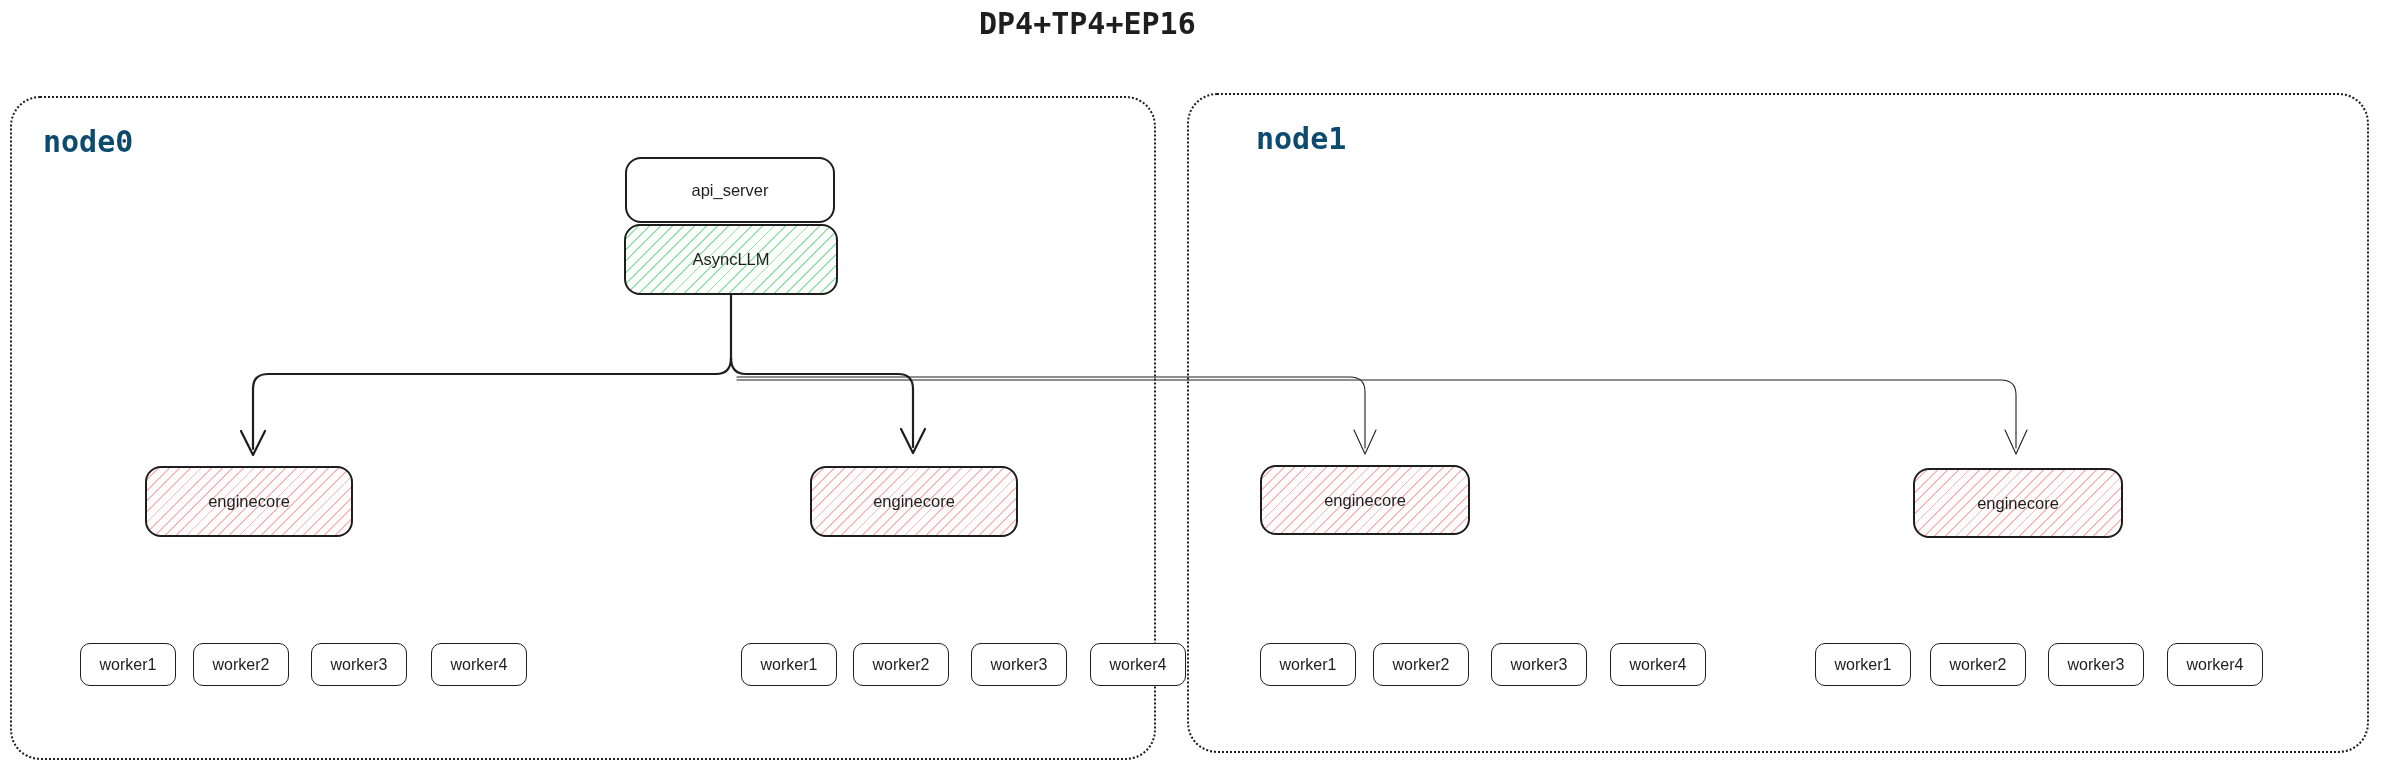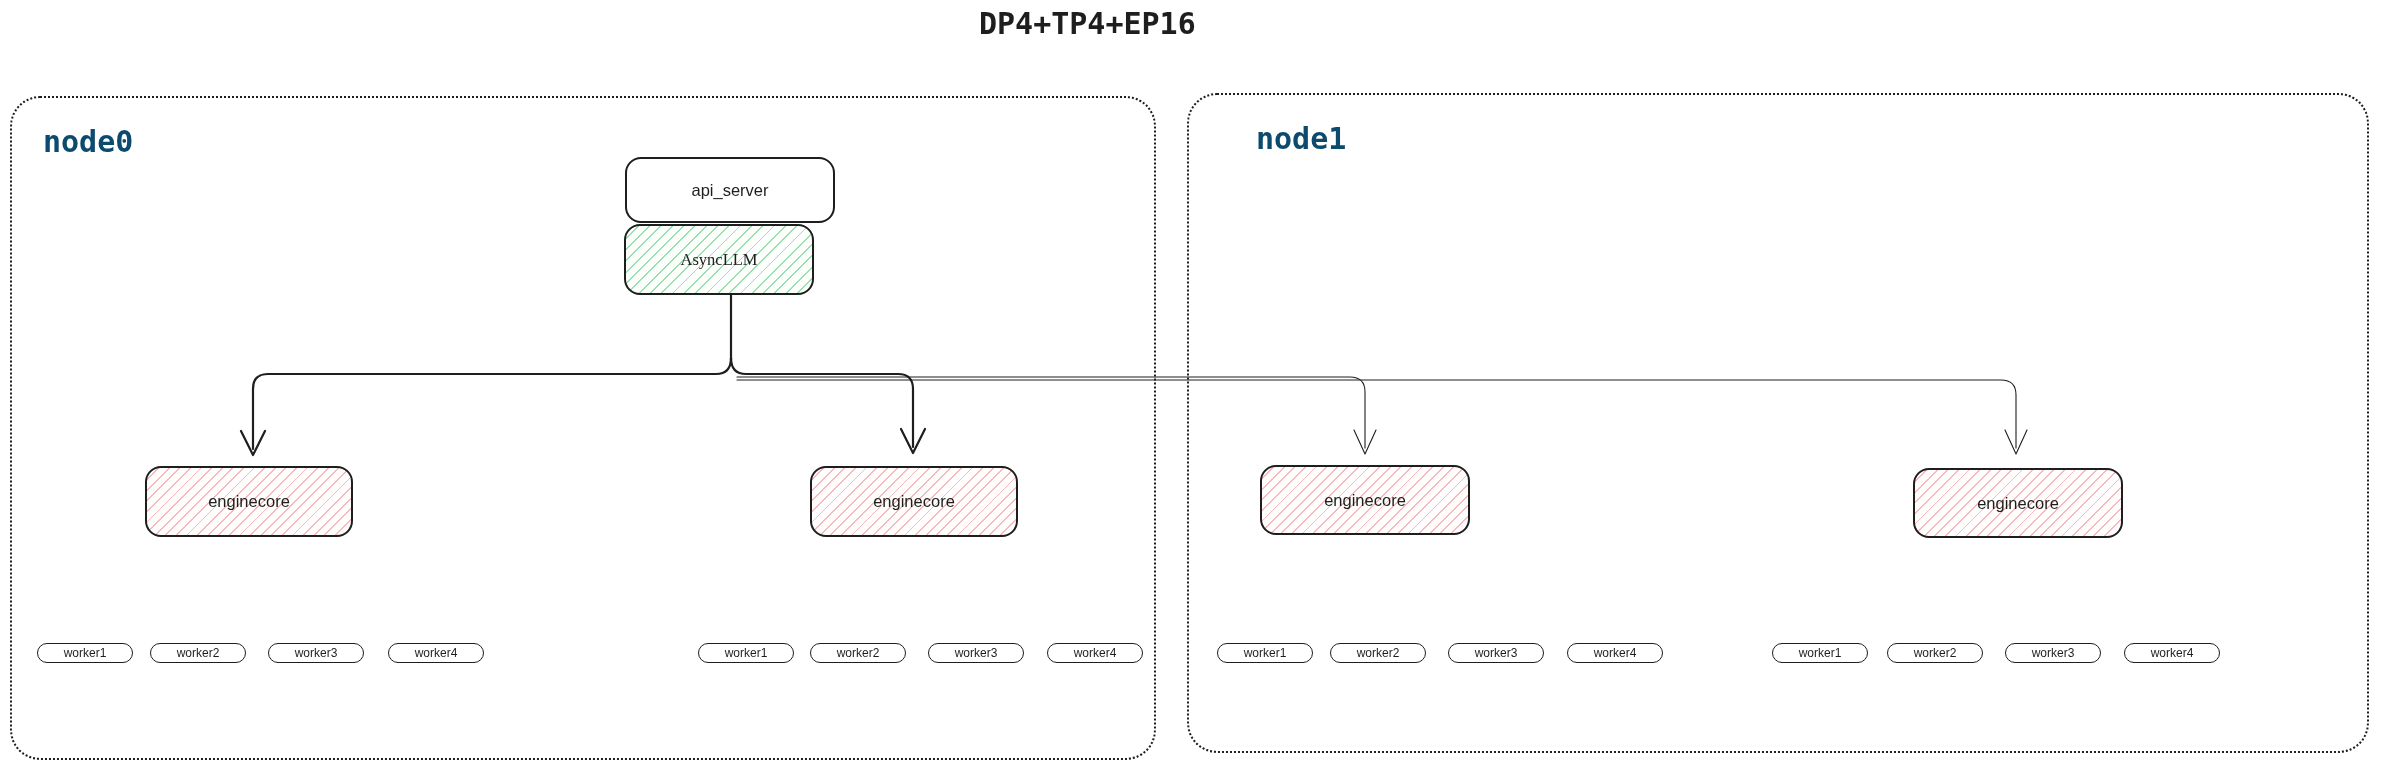--- a/index.html
+++ b/index.html
@@ -69,31 +69,32 @@
     background-image: repeating-linear-gradient(
       135deg,
       rgba(235, 120, 120, 0.5) 0px, rgba(235, 120, 120, 0.5) 1.3px,
       transparent 1.3px, transparent 7.5px
     );
   }
   .worker {
     position: absolute;
     top: 643px;
     width: 96px;
-    height: 20px;
+    height: 43px;
     border: 1.8px solid #1e1e1e;
     border-radius: 10px;
     background: #ffffff;
     display: flex;
     align-items: center;
     justify-content: center;
-    font-size: 12px;
+    font-size: 16px;
     color: #1e1e1e;
     box-sizing: border-box;
     white-space: nowrap;
+    margin-left: 43px;
   }
   #connector-layer {
     position: absolute;
     left: 0; top: 0;
     width: 2383px;
     height: 773px;
     pointer-events: none;
   }
 </style>
 </head>
@@ -122,21 +123,21 @@
 
       <path d="M737 377 H1350 Q1365 377 1365 392 V448" stroke-width="1.1"></path>
       <path d="M1354 430 L1365 454 L1376 430" stroke-width="1.1"></path>
 
       <path d="M737 380 H2001 Q2016 380 2016 395 V448" stroke-width="1.1"></path>
       <path d="M2005 430 L2016 454 L2027 430" stroke-width="1.1"></path>
     </g>
   </svg>
 
   <div class="box" style="left:625px; top:150px; width:210px; height:66px;">api_server</div>
-  <div class="box hatch-green" style="left:624px; top:217px; width:190px; height:71px;font-family:Liberation Serif, serif;">AsyncLLM</div>
+  <div class="box hatch-green" style="left:624px; top:217px; width:214px; height:71px;">AsyncLLM</div>
 
   <div class="box hatch-red" style="left:145px; top:459px; width:208px; height:71px;">enginecore</div>
   <div class="box hatch-red" style="left:810px; top:459px; width:208px; height:71px;">enginecore</div>
   <div class="box hatch-red" style="left:1260px; top:458px; width:210px; height:70px;">enginecore</div>
   <div class="box hatch-red" style="left:1913px; top:461px; width:210px; height:70px;">enginecore</div>
 
   <div class="worker" style="left:37px;">worker1</div>
   <div class="worker" style="left:150px;">worker2</div>
   <div class="worker" style="left:268px;">worker3</div>
   <div class="worker" style="left:388px;">worker4</div>

